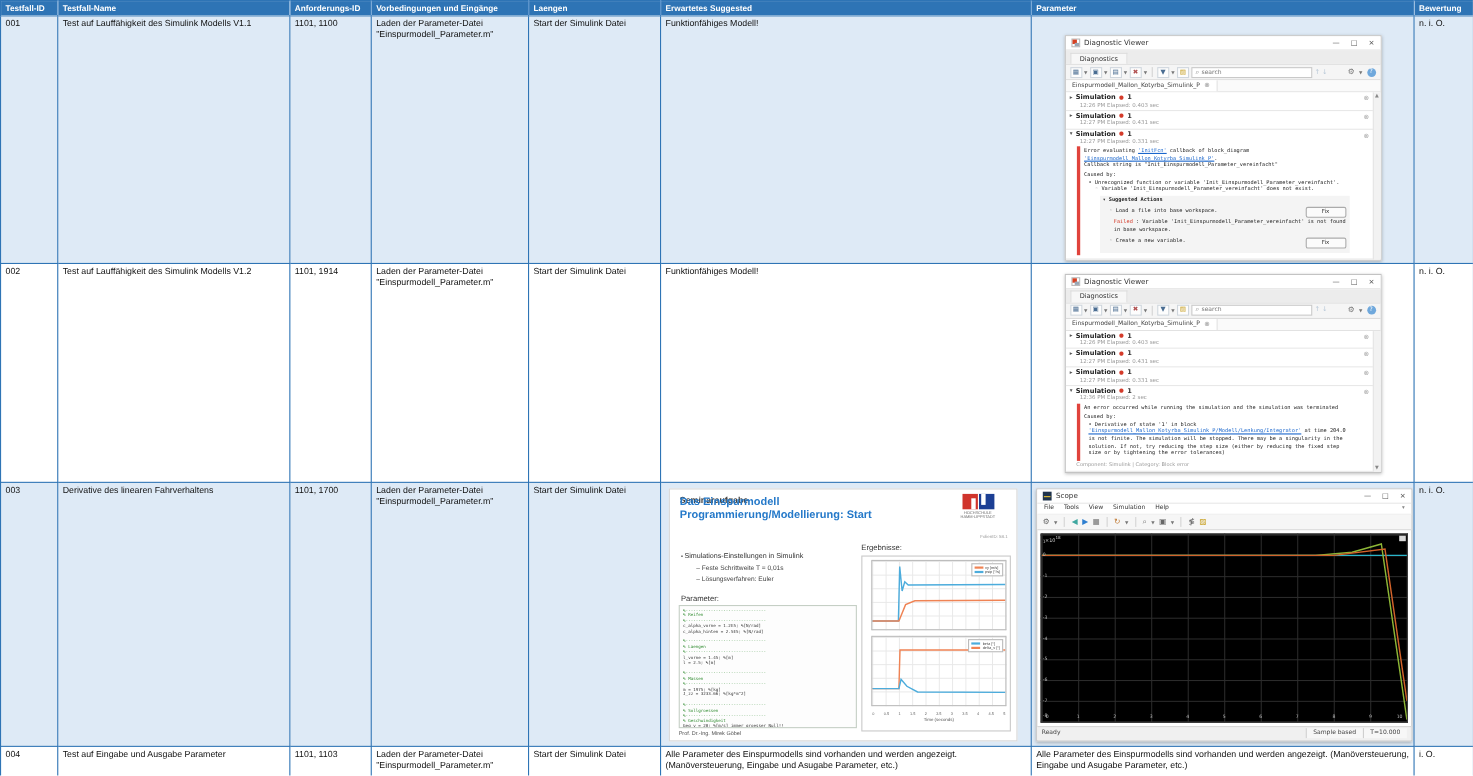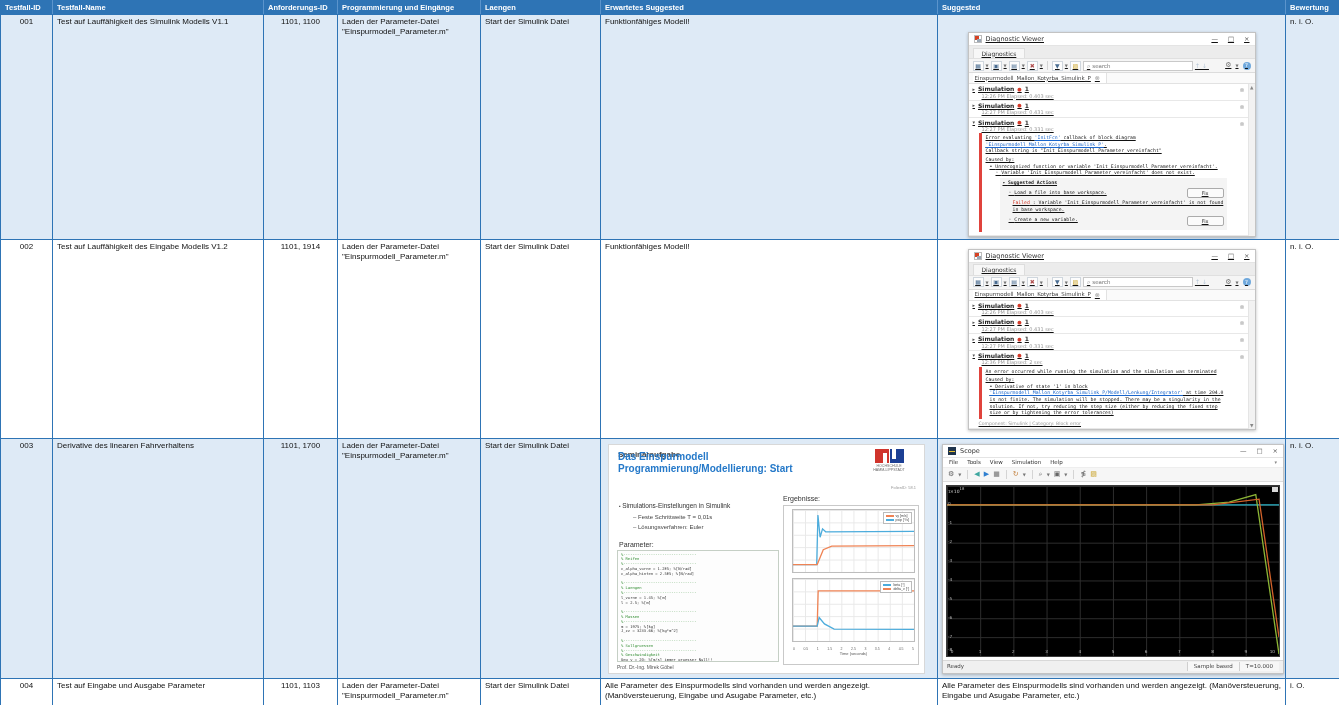--- a/index.html
+++ b/index.html
@@ -6,39 +6,39 @@
   body { width:1339px; height:705px; overflow:hidden; background:#fff;
          font-family:"Liberation Sans", sans-serif; }
   table.tt { border-collapse:collapse; table-layout:fixed; width:1339px; }
   table.tt th, table.tt td { border:1px solid #2E74B5; vertical-align:top; overflow:hidden; }
   table.tt th { background:#2E74B5; color:#fff; font-size:7.5px; font-weight:bold;
                 text-align:left; padding:2px 4px; height:14px; border-color:#2E74B5;
                 border-right:1px solid #5b94cc; }
   table.tt td { font-size:8px; color:#111; padding:2px 4px; line-height:1.25; }
   tr.band td { background:#DEEAF6; }
   tr.plain td { background:#ffffff; }
-  td.num { text-align:center; padding-right:6px; }
+  td.num { text-align:left; padding-right:6px; }
   td.nopad { padding:0; }
 
   
   .win { background:#fff; border:1px solid #c3c3c3; box-shadow:0 1px 3px rgba(0,0,0,.25);
          font-family:"DejaVu Sans", sans-serif; position:relative; }
   .titlebar { height:13px; display:flex; align-items:center; gap:4px; padding:0 5px;
               background:#fff; border-bottom:1px solid #e4e4e4; }
   .titlebar .wtitle { font-size:6.5px; color:#333; }
   .winbtns { margin-left:auto; display:flex; gap:10px; color:#555; font-size:6.5px; }
   .winbtns span { cursor:default; }
   .dvicon { width:8px; height:8px; background:#fff; border:1px solid #bbb; position:relative; display:inline-block;}
   .dvicon::before{content:"";position:absolute;left:0;top:0;width:4px;height:4px;background:#d64123;}
   .dvicon::after{content:"";position:absolute;right:0;bottom:0;width:4px;height:3px;background:#9aa7b5;}
   .scicon { width:8px; height:8px; background:#20344c; position:relative; display:inline-block;}
   .scicon::before{content:"";position:absolute;left:1px;top:4px;width:6px;height:1px;background:#e8c233;}
 
   
-  .diagwin { width:288px;text-decoration:underline; }
+  .diagwin { width:288px; }
   .dv-tabstrip { height:12px; background:#ececec; display:flex; align-items:flex-end; padding-left:4px;}
   .dv-ribbontab { font-size:6px; color:#333; background:#f7f7f7; border:1px solid #ddd; border-bottom:none;
                   padding:1px 8px; }
   .dv-toolbar { height:15px; background:#f5f5f5; border-top:1px solid #e0e0e0; border-bottom:1px solid #dcdcdc;
                 display:flex; align-items:center; gap:2px; padding:0 4px; font-size:6px; color:#5b7da0;}
   .tbico { width:11px; height:10px; border:1px solid #cfd6dd; background:#fdfdfd; display:inline-flex;
            align-items:center; justify-content:center; font-size:6px; color:#4a6d92; }
   .tbdrop { font-size:4px; color:#777; }
   .tbsep { width:1px; height:9px; background:#d4d4d4; margin:0 2px; }
   .tbhl { color:#c9a227; }
@@ -152,24 +152,24 @@
     <col style="width:120px">
       <col style="width:337px">
       <col style="width:348px">
       <col style="width:54px">
   </colgroup>
   <thead>
     <tr>
       <th>Testfall-ID</th>
       <th>Testfall-Name</th>
       <th>Anforderungs-ID</th>
-      <th>Programmierung und Eingänge</th>
+      <th>Vorbedingungen und Eingänge</th>
       <th>Laengen</th>
       <th>Erwartetes Suggested</th>
-      <th>Suggested</th>
+      <th>Parameter</th>
       <th>Bewertung</th>
     </tr>
   </thead>
   <tbody>
 
   <tr class="band" style="height:204px">
     <td class="num">001</td>
     <td>Test auf Lauffähigkeit des Simulink Modells V1.1</td>
     <td class="num">1101, 1100</td>
     <td>Laden der Parameter-Datei "Einspurmodell_Parameter.m"</td>
@@ -273,21 +273,21 @@
                 <span class="sb-arrow" style="top:1px">▲</span>
               </div>
         </div>
       </div>
     </td>
     <td>n. i. O.</td>
   </tr>
 
   <tr class="plain" style="height:199px">
     <td class="num">002</td>
-    <td>Test auf Lauffähigkeit des Eingabe Modells V1.2</td>
+    <td>Test auf Lauffähigkeit des Simulink Modells V1.2</td>
     <td class="num">1101, 1914</td>
     <td>Laden der Parameter-Datei "Einspurmodell_Parameter.m"</td>
     <td>Start der Simulink Datei</td>
     <td>Funktionfähiges Modell!</td>
     <td class="nopad">
       <div class="win diagwin" style="margin:7px auto 0 auto;">
         <div class="titlebar">
           <span class="dvicon"></span>
           <span class="wtitle">Diagnostic Viewer</span>
           <span class="winbtns">

